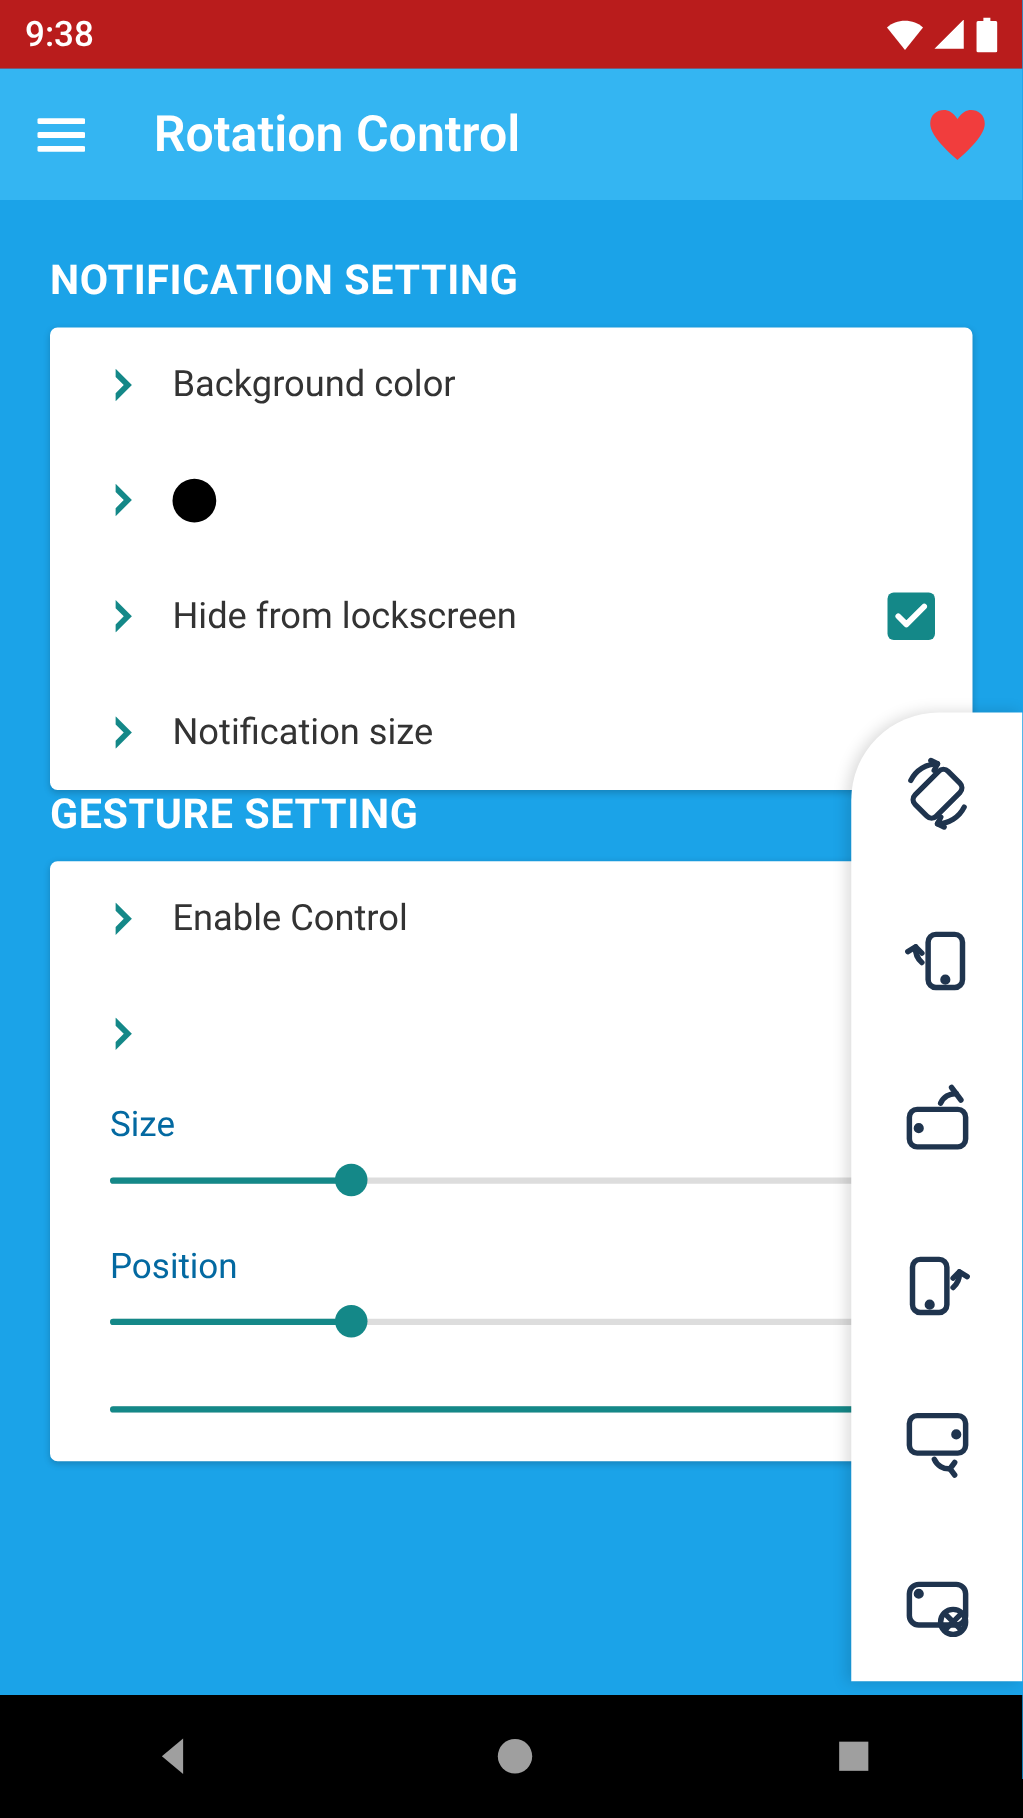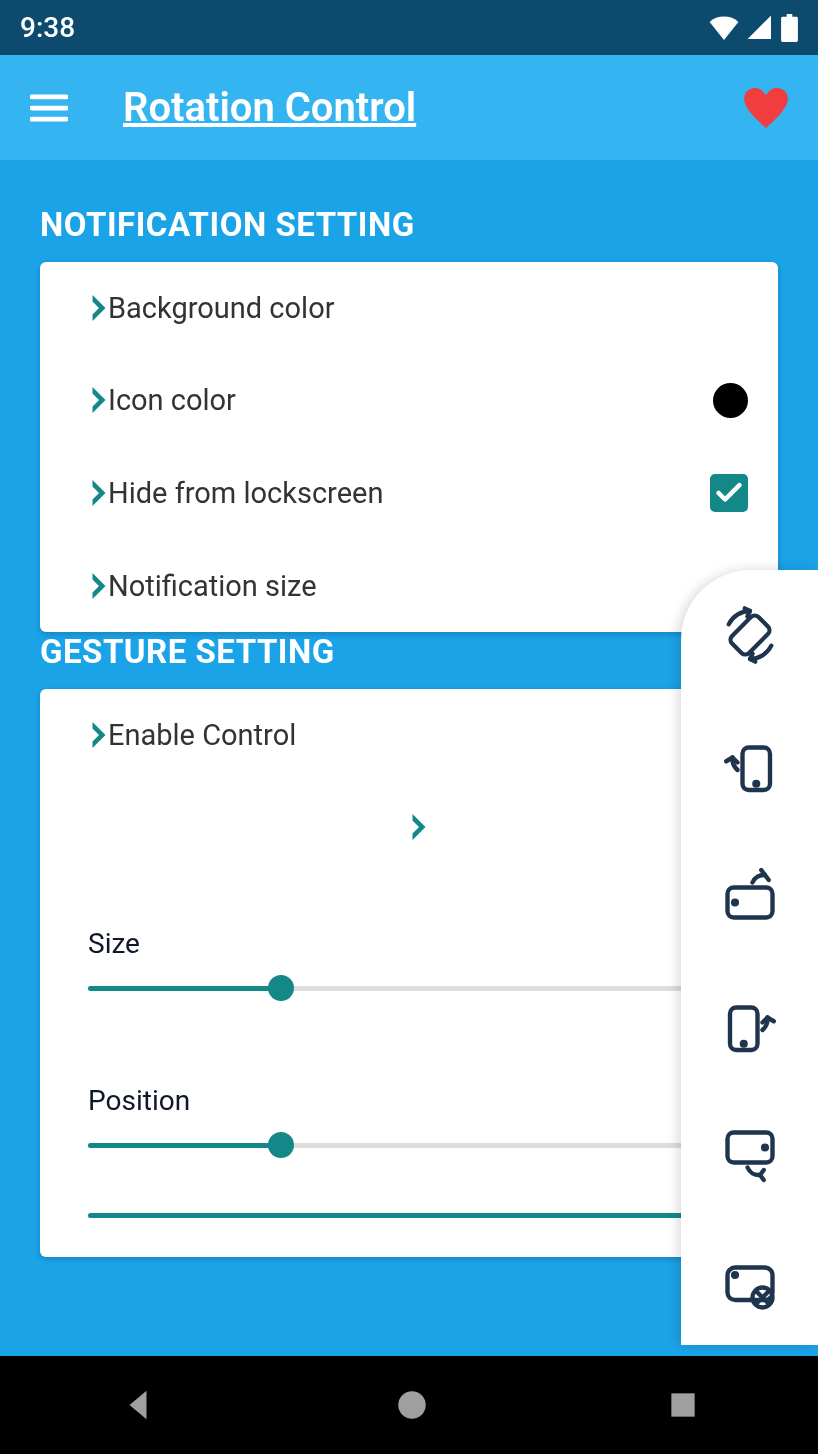--- a/index.html
+++ b/index.html
@@ -6,21 +6,21 @@
   body {
     width: 818px;
     height: 1454px;
     font-family: Roboto, -apple-system, Arial, sans-serif;
     background: #1ba3e8;
     position: relative;
     overflow: hidden;
   }
   .status-bar {
     height: 55px;
-    background: #0c4a6e;
+    background: #b91c1c;
     display: flex;
     justify-content: space-between;
     align-items: center;
     padding: 0 20px;
     color: #fff;
     font-size: 28px;
     font-weight: 500;
   }
   .status-icons { display: flex; gap: 8px; align-items: center; }
   .app-bar {
@@ -29,21 +29,20 @@
     display: flex;
     align-items: center;
     padding: 0 30px;
     gap: 55px;
   }
   .app-title {
     color: #fff;
     font-size: 40px;
     font-weight: 600;
     flex: 1;
-    text-decoration: underline;
   }
   .heart-icon { color: #f13d3d; }
   .content {
     padding: 30px 40px 0 40px;
     border-radius: 13px;
   }
   .section-title {
     color: #fff;
     font-size: 33px;
     font-weight: 700;
@@ -54,22 +53,22 @@
   .card {
     background: #fff;
     border-radius: 6px;
     box-shadow: 0 2px 6px rgba(0,0,0,0.2);
     overflow: hidden;
   }
   .list-item {
     display: flex;
     align-items: center;
     padding: 28px 30px 28px 50px;
+    gap: 30px;
     min-height: 92px;
-    justify-content: center;
   }
   .chevron {
     color: #148888;
     flex-shrink: 0;
   }
   .item-label {
     font-size: 29px;
     color: #333;
     flex: 1;
   }
@@ -86,23 +85,22 @@
     background: #148888;
     display: flex;
     align-items: center;
     justify-content: center;
   }
   .slider-section {
     padding: 10px 48px 24px 48px;
   }
   .slider-label {
     font-size: 28px;
-    color: #0f172a;
+    color: #0369a1;
     margin-bottom: 10px;
-    margin-top: 44px;
   }
   .slider-track {
     width: 100%;
     height: 36px;
     position: relative;
     display: flex;
     align-items: center;
   }
   .slider-bg {
     position: absolute;
@@ -196,21 +194,20 @@
     <div class="list-item">
       <svg class="chevron" width="18" height="26" viewBox="0 0 10 16">
           <path fill="currentColor" d="M1 0 L9 8 L1 16 L1 12 L5 8 L1 4 Z"></path>
         </svg>
       <span class="item-label">Background color</span>
     </div>
     <div class="list-item">
       <svg class="chevron" width="18" height="26" viewBox="0 0 10 16">
           <path fill="currentColor" d="M1 0 L9 8 L1 16 L1 12 L5 8 L1 4 Z"></path>
         </svg>
-      <span class="item-label">Icon color</span>
       <span class="color-dot"></span>
     </div>
     <div class="list-item">
       <svg class="chevron" width="18" height="26" viewBox="0 0 10 16">
           <path fill="currentColor" d="M1 0 L9 8 L1 16 L1 12 L5 8 L1 4 Z"></path>
         </svg>
       <span class="item-label">Hide from lockscreen</span>
       <span class="checkbox">
         <svg width="26" height="22" viewBox="0 0 20 16">
             <path stroke="#fff" stroke-width="3.5" fill="none" stroke-linecap="round" stroke-linejoin="round" d="M2 8 L7 13 L18 2"></path>

